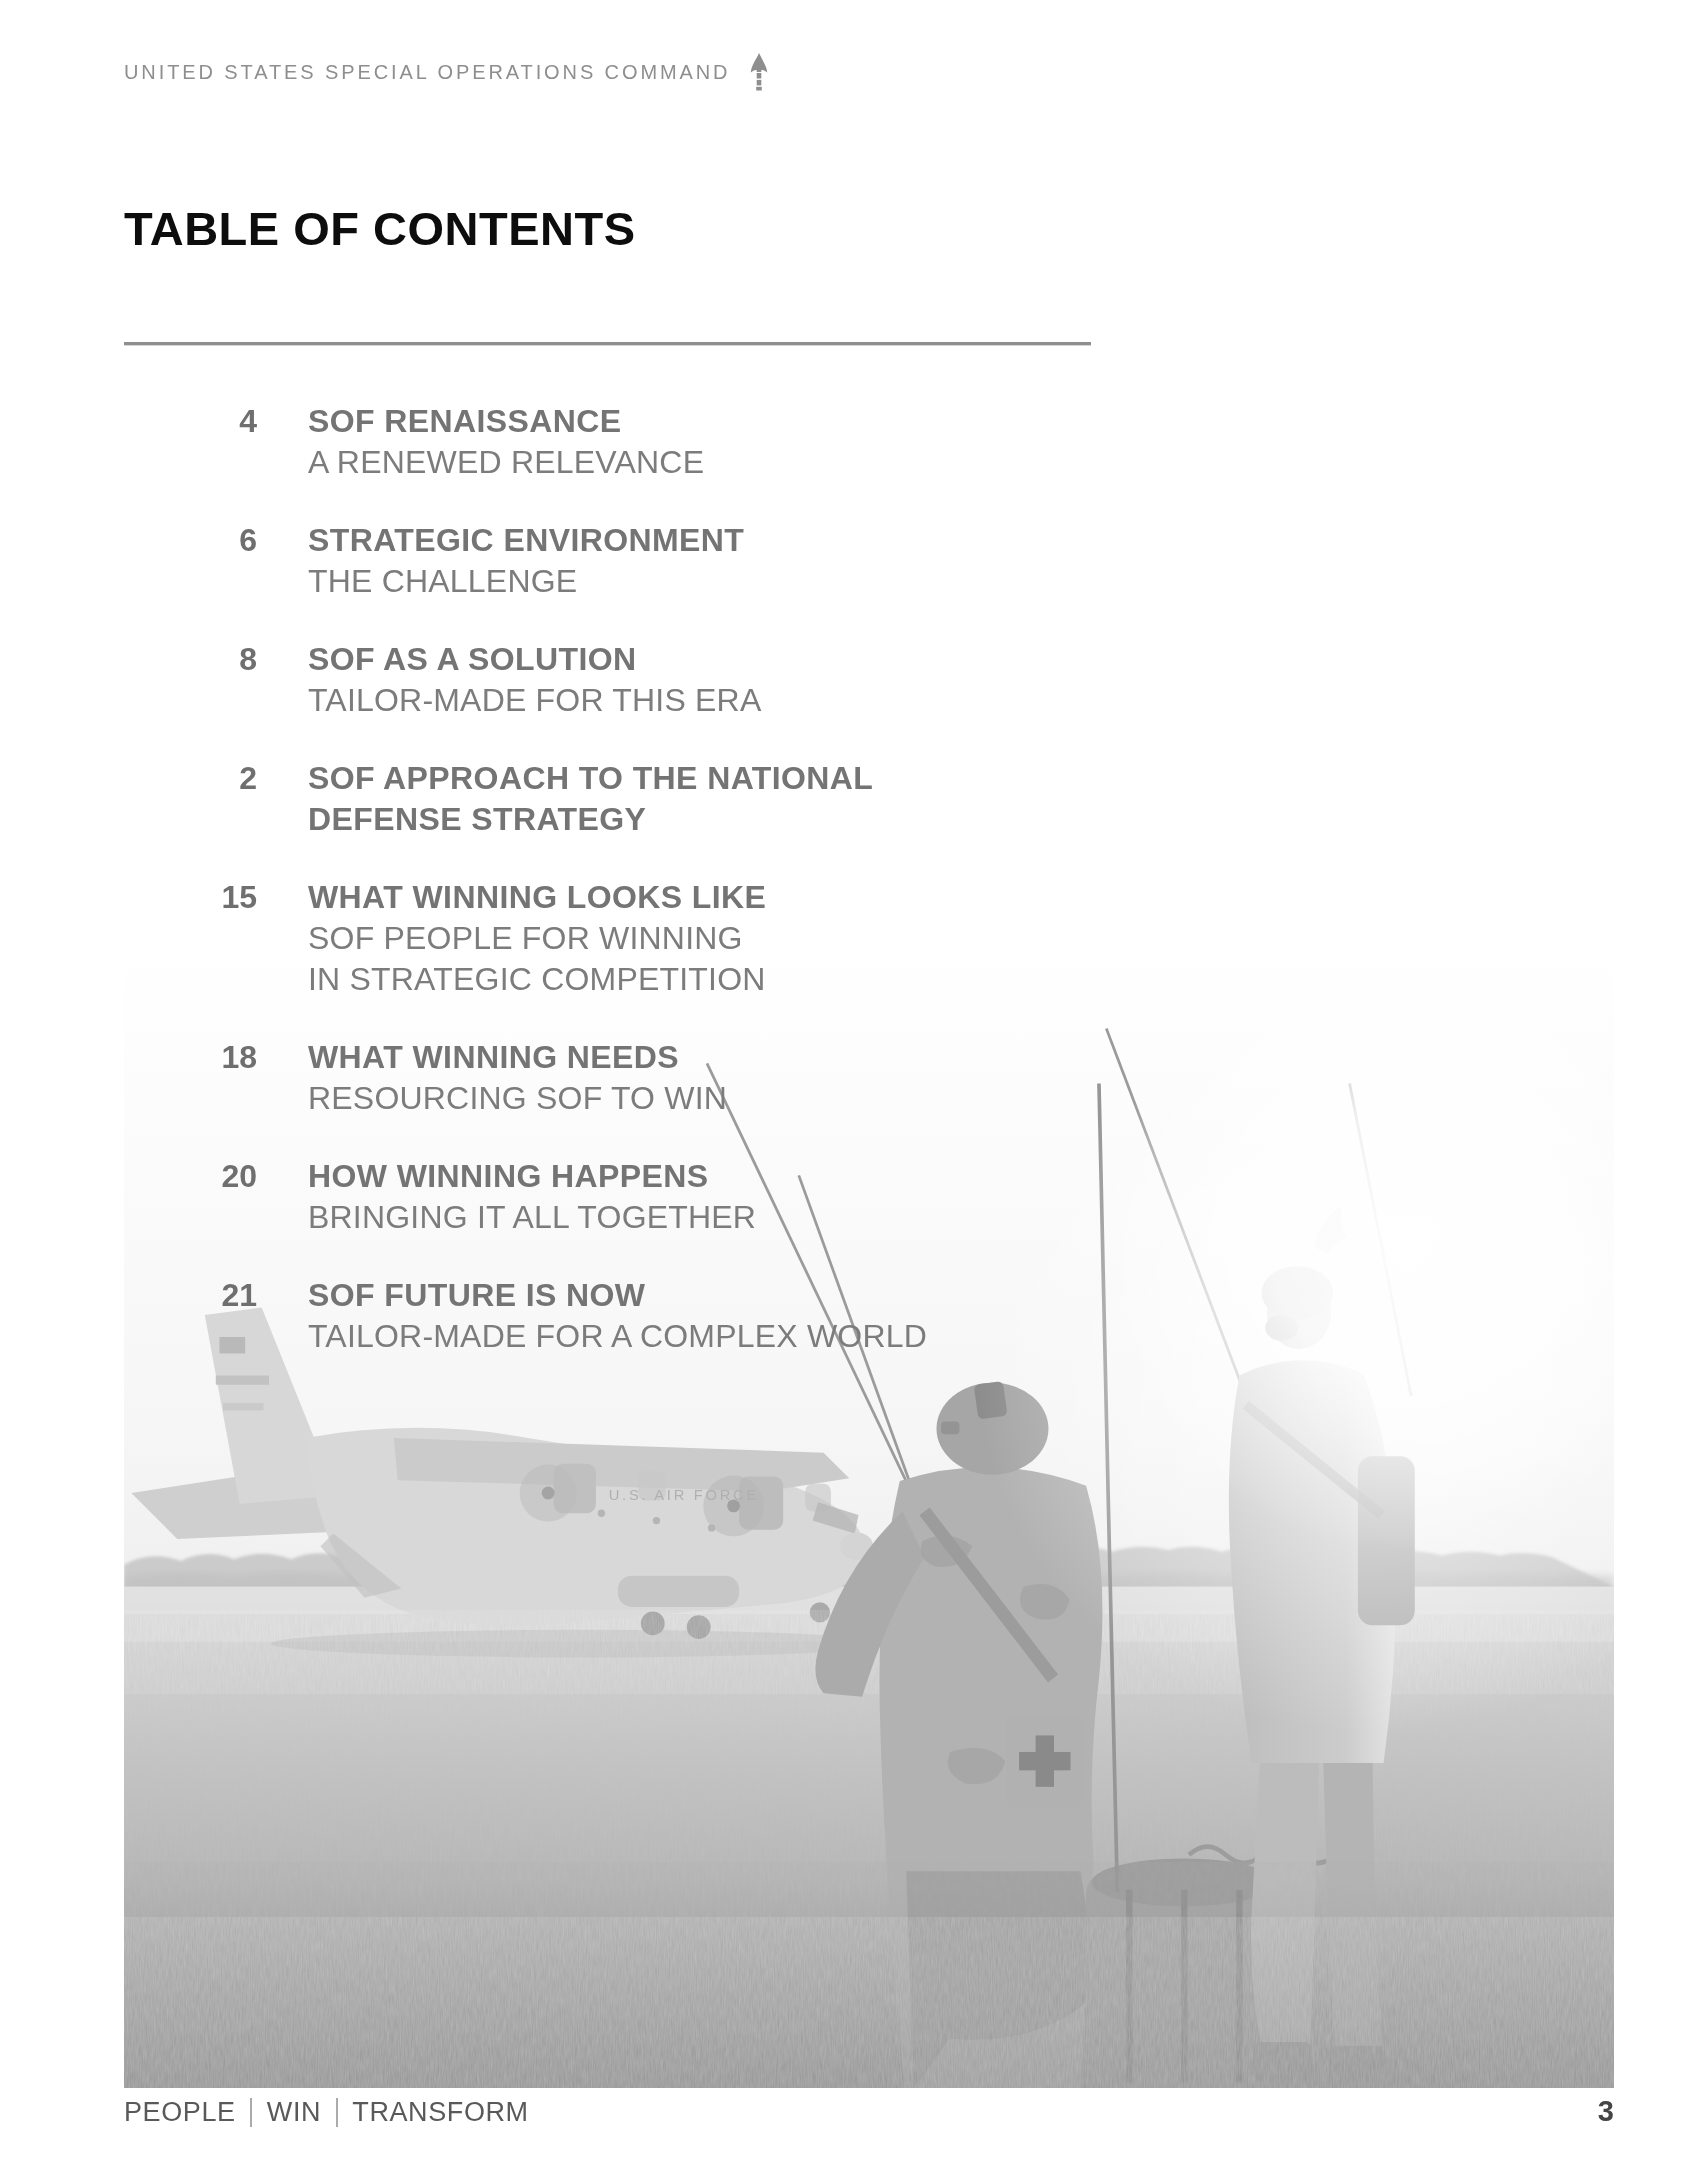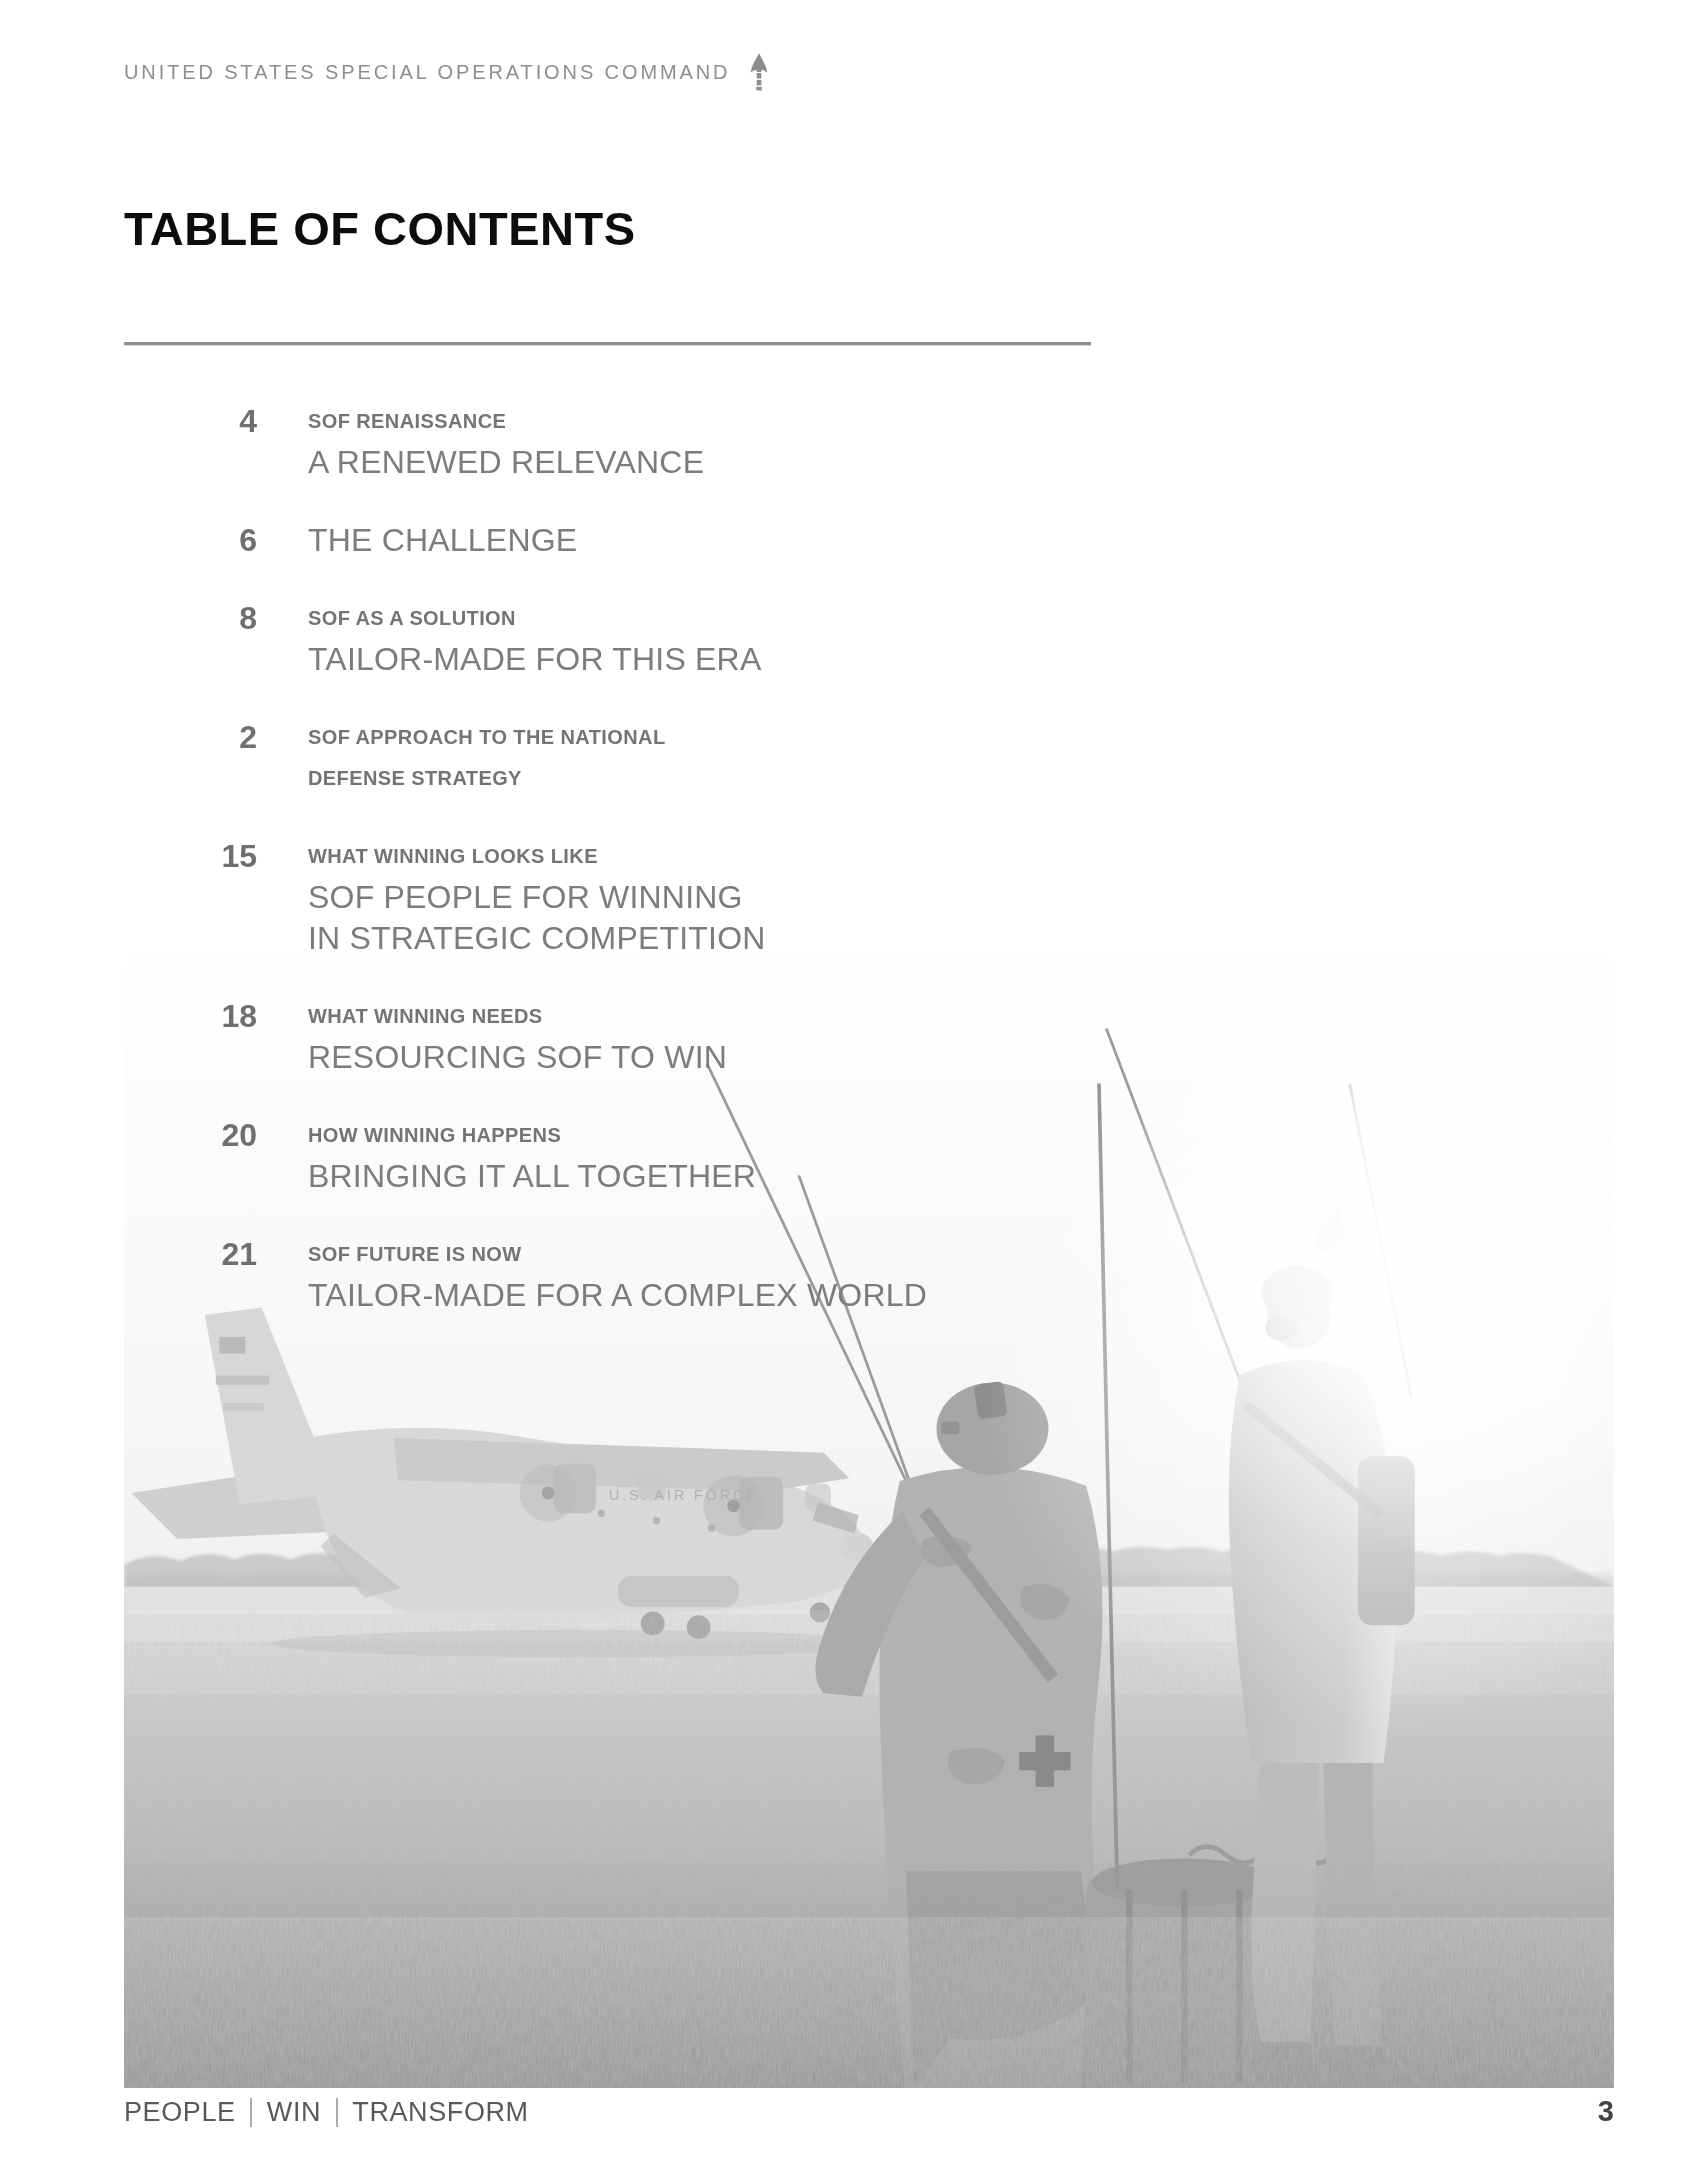--- a/index.html
+++ b/index.html
@@ -34,21 +34,21 @@
   .toc{position:absolute;top:303px;left:124px;width:1010px;}
   .toc-entry{
     display:grid;grid-template-columns:133px 1fr;column-gap:51px;
     margin-bottom:37px;
   }
   .toc-num{
     text-align:right;font-size:32px;font-weight:700;color:#6f6f6f;
     line-height:41px;
   }
   .toc-titles .t{
-    font-size:20px;font-weight:700;color:var(--toc-gray,#747474);
+    font-size:32px;font-weight:700;color:var(--toc-gray,#747474);
     line-height:41px;letter-spacing:0.4px;white-space:nowrap;
   }
   .toc-titles .s{
     font-size:32px;font-weight:400;color:#7c7c7c;
     line-height:41px;letter-spacing:0.2px;white-space:nowrap;
   }
   
   .photo{
     position:absolute;left:124px;top:944px;width:1490px;height:1144px;
     z-index:0;
@@ -249,20 +249,21 @@
       <div class="toc-num">4</div>
       <div class="toc-titles">
           <div class="t">SOF RENAISSANCE</div>
           <div class="s">A RENEWED RELEVANCE</div>
         </div>
     </div>
 
     <div class="toc-entry">
       <div class="toc-num">6</div>
       <div class="toc-titles">
+          <div class="t">STRATEGIC ENVIRONMENT</div>
           <div class="s">THE CHALLENGE</div>
         </div>
     </div>
 
     <div class="toc-entry">
       <div class="toc-num">8</div>
       <div class="toc-titles">
           <div class="t">SOF AS A SOLUTION</div>
           <div class="s">TAILOR-MADE FOR THIS ERA</div>
         </div>

